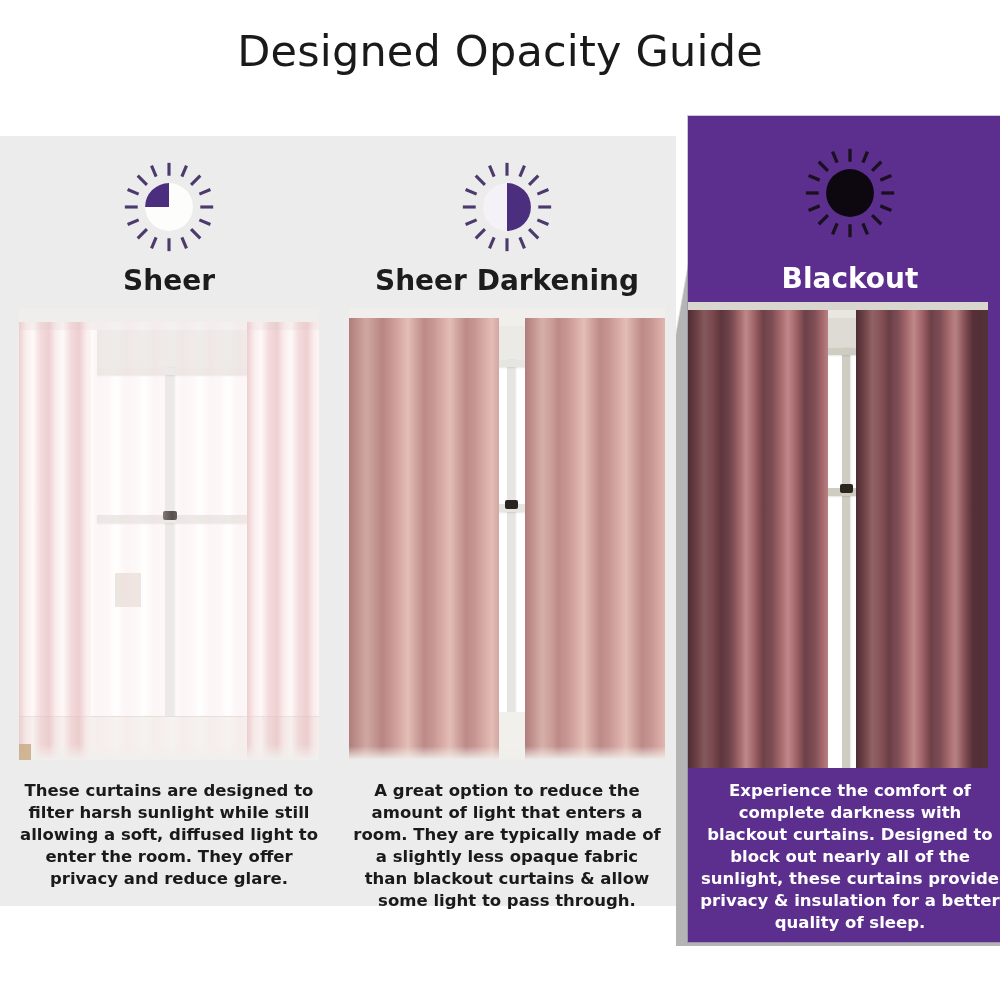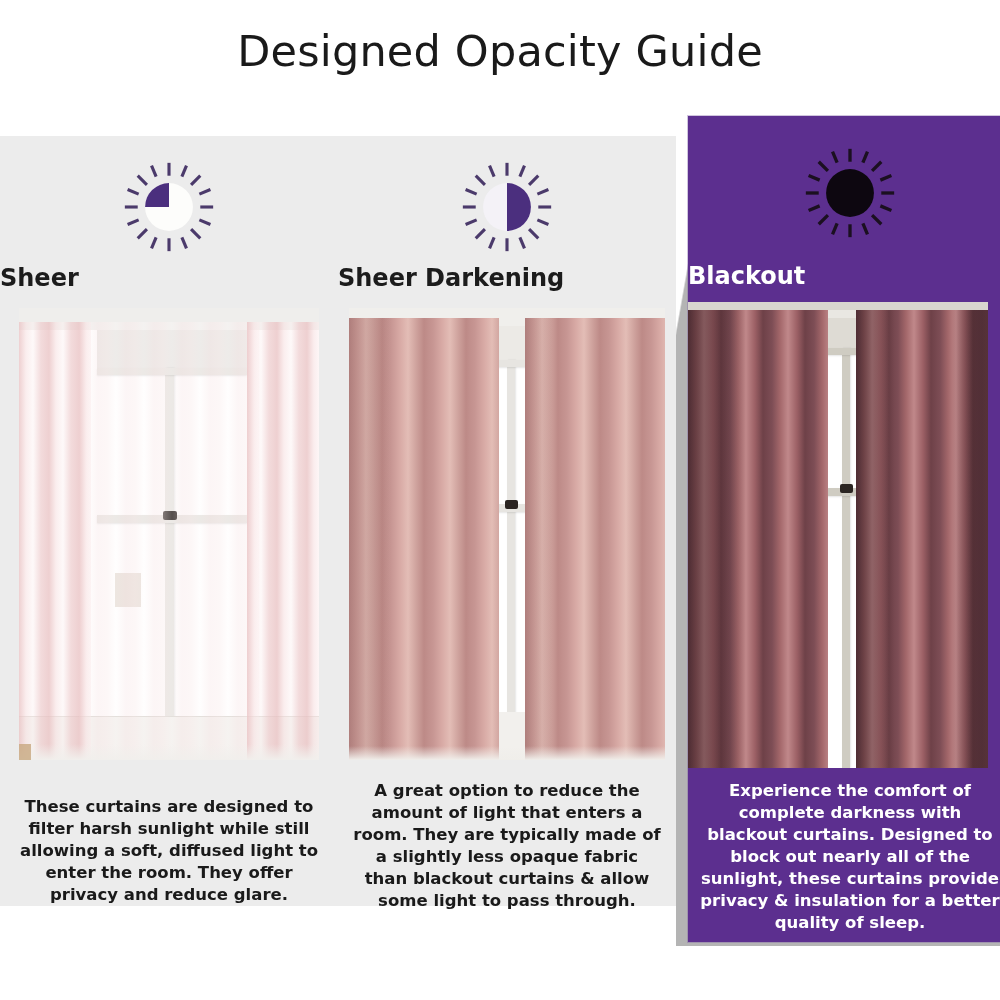--- a/index.html
+++ b/index.html
@@ -88,22 +88,22 @@
     justify-content: center;
   }
   .blackout-card .icon-wrap { top: 22px; }
 
   
   .col-heading {
     position: absolute;
     top: 128px;
     left: 0;
     width: 100%;
-    text-align: left;
-    font-size: 24px;
+    text-align: center;
+    font-size: 28px;
     font-weight: bold;
     color: #1c1c1c;
     font-family: "DejaVu Sans", sans-serif;
   }
   .blackout-card .col-heading {
     top: 146px;
     color: #ffffff;
   }
 
   
@@ -218,21 +218,21 @@
     width: 100%;
     text-align: center;
     font-size: 16.5px;
     line-height: 1.33;
     font-weight: bold;
     color: #1a1a1a;
     font-family: "DejaVu Sans", sans-serif;
     padding: 0 14px;
     box-sizing: border-box;
   }
-  .col-sheer  .caption { top: 644px; margin-top: 16px; }
+  .col-sheer  .caption { top: 644px; }
   .col-room   .caption { top: 644px; }
   .blackout-card .caption {
     top: 664px;
     color: #ffffff;
     padding: 0 12px;
   }
 </style>
 </head>
 <body>
 

